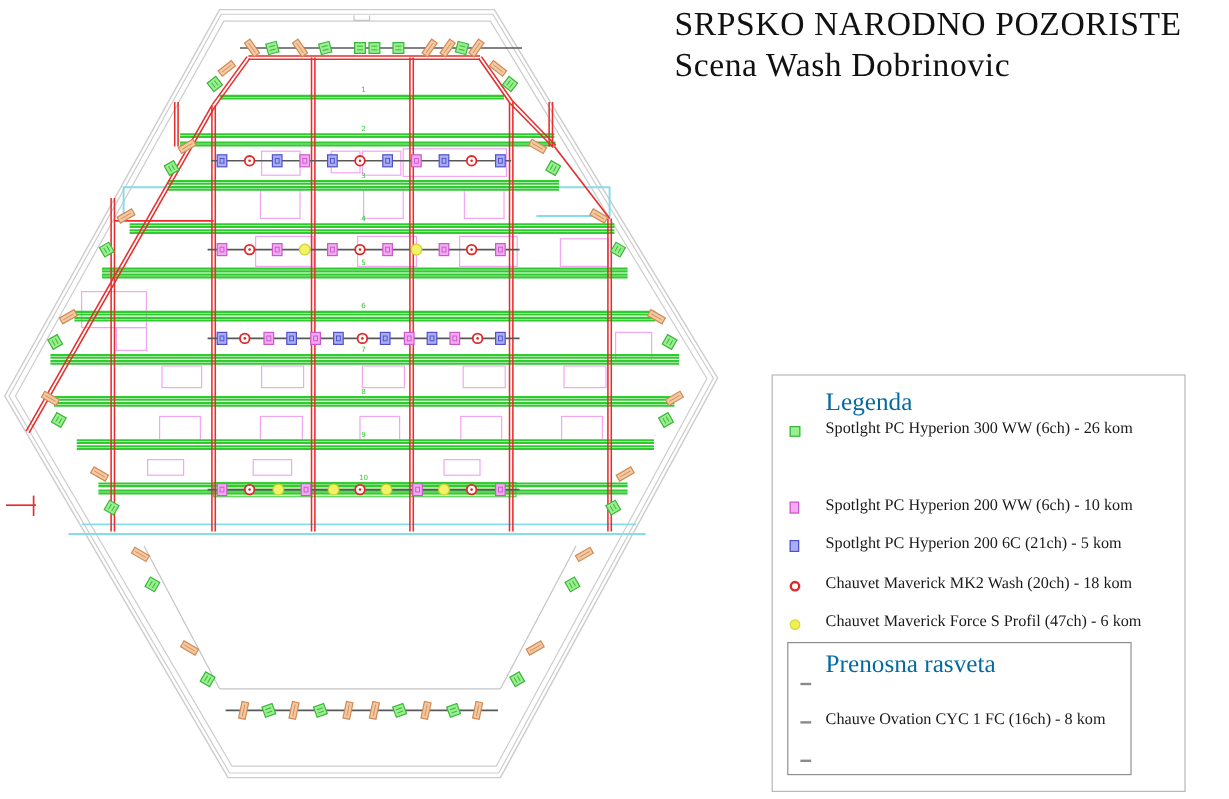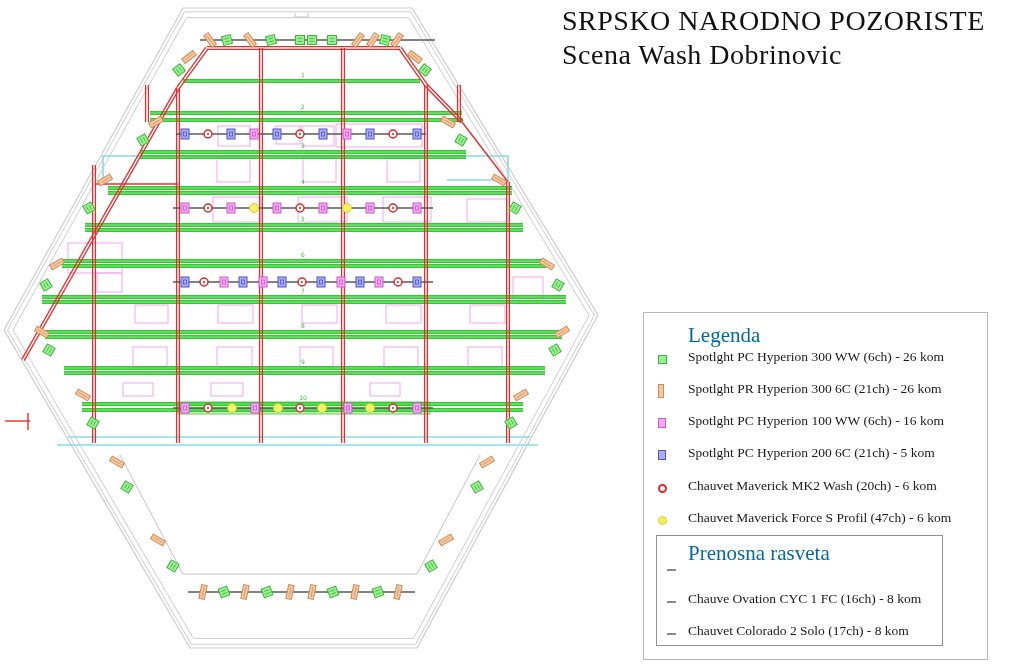--- a/index.html
+++ b/index.html
@@ -608,43 +608,37 @@
   </div>
 
   <div id="legend-box" class="lg-box">
     <div class="lg-title">Legenda</div>
     <div class="lg-row" style="top:36px">
       <span class="icwrap">
           <span class="ic ic-G"></span>
         </span>
       <span class="lab">Spotlght PC Hyperion 300 WW (6ch) - 26 kom</span>
       </div>
-    <div class="lg-row" style="top:68px">
-      <span class="icwrap">
-          <span class="ic ic-O"></span>
-        </span>
-      <span class="lab">Spotlght PR Hyperion 300 6C (21ch) - 26 kom</span>
-      </div>
     <div class="lg-row" style="top:100px">
       <span class="icwrap">
           <span class="ic ic-M"></span>
         </span>
-      <span class="lab">Spotlght PC Hyperion 100 WW (6ch) - 16 kom</span>
+      <span class="lab">Spotlght PC Hyperion 200 WW (6ch) - 10 kom</span>
       </div>
     <div class="lg-row" style="top:132px">
       <span class="icwrap">
           <span class="ic ic-B"></span>
         </span>
       <span class="lab">Spotlght PC Hyperion 200 6C (21ch) - 5 kom</span>
       </div>
     <div class="lg-row" style="top:165px">
       <span class="icwrap">
           <span class="ic ic-R"></span>
         </span>
-      <span class="lab">Chauvet Maverick MK2 Wash (20ch) - 6 kom</span>
+      <span class="lab">Chauvet Maverick MK2 Wash (20ch) - 18 kom</span>
       </div>
     <div class="lg-row" style="top:197px">
       <span class="icwrap">
           <span class="ic ic-Y"></span>
         </span>
       <span class="lab">Chauvet Maverick Force S Profil (47ch) - 6 kom</span>
       </div>
   </div>
 
   <div id="portable-box" class="lg-box">
@@ -657,17 +651,16 @@
     <div class="lg-row" style="top:55px">
       <span class="icwrap">
           <span class="ic ic-dash"></span>
         </span>
       <span class="lab">Chauve Ovation CYC 1 FC (16ch) - 8 kom</span>
       </div>
     <div class="lg-row" style="top:87px">
       <span class="icwrap">
           <span class="ic ic-dash"></span>
         </span>
-      <span class="lab">Chauvet Colorado 2 Solo (17ch) - 8 kom</span>
       </div>
   </div>
 
 </div>
 
 </body></html>

